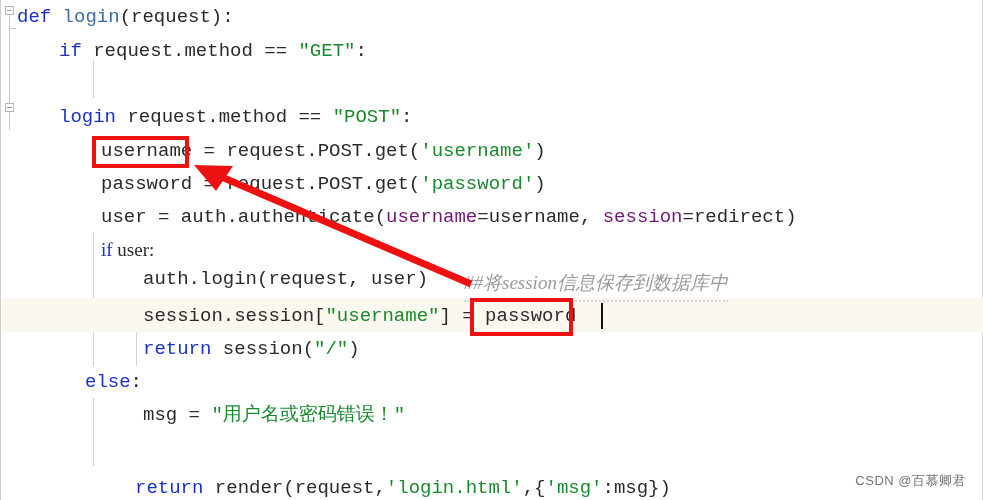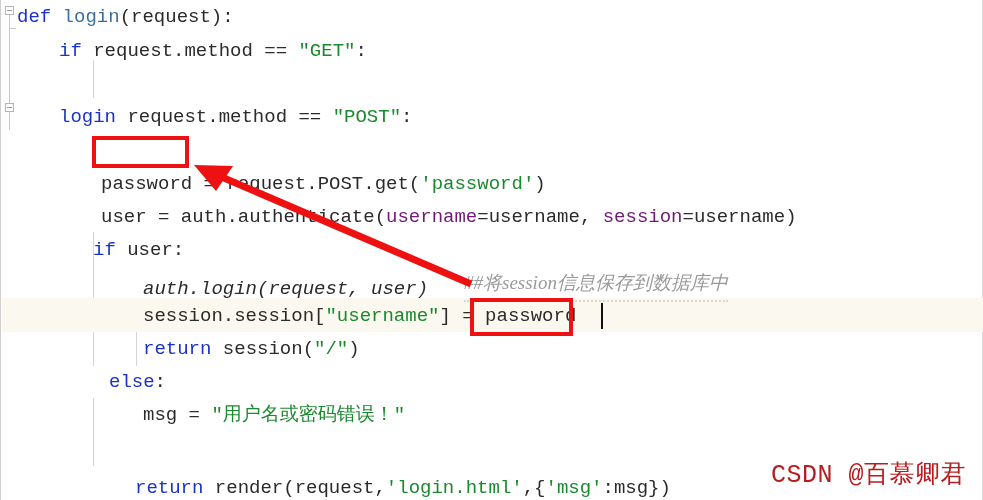--- a/index.html
+++ b/index.html
@@ -135,23 +135,23 @@
     width: 983px;
     height: 500px;
     pointer-events: none;
   }
 
   
   #watermark {
     position: absolute;
     right: 16px;
     bottom: 10px;
-    font-family: Liberation Mono, monospace;
-    font-size: 25px;
-    color: #b91c1c;
+    font-family: Liberation Sans, sans-serif;
+    font-size: 13px;
+    color: #737373;
     letter-spacing: 0.5px;
     white-space: nowrap;
   }
 </style>
 </head>
 <body>
 
 <div id="editor">
 
   <div id="gutter">
@@ -167,27 +167,28 @@
   <div class="indent-guide" style="left:92px;top:60px;height:38px;"></div>
   <div class="indent-guide" style="left:92px;top:232px;height:66px;"></div>
   <div class="indent-guide" style="left:92px;top:332px;height:34px;"></div>
   <div class="indent-guide" style="left:92px;top:398px;height:68px;"></div>
   <div class="indent-guide" style="left:135px;top:332px;height:34px;"></div>
 
   <div id="code">
     <div class="line" style="top:0px;   left:16px;"><span class="kw">def </span><span class="fn">login</span><span class="plain">(request):</span></div>
     <div class="line" style="top: 34px; left: 58px;"><span class="kw">if </span><span class="plain">request.method == </span><span class="str">"GET"</span><span class="plain">:</span></div>
     <div class="line" style="top: 100px; left: 58px;"><span class="kw">login </span><span class="plain">request.method == </span><span class="str">"POST"</span><span class="plain">:</span></div>
+    <div class="line" style="top: 134px; left: 100px;"><span class="plain">username = request.POST.get(</span><span class="str">'username'</span><span class="plain">)</span></div>
     <div class="line" style="top: 167px; left: 100px;"><span class="plain">password = request.POST.get(</span><span class="str">'password'</span><span class="plain">)</span></div>
-    <div class="line" style="top: 200px; left: 100px;"><span class="plain">user = auth.authenticate(</span><span class="kwarg">username</span><span class="plain">=username, </span><span class="kwarg">session</span><span class="plain">=username)</span></div>
-    <div class="line" style="top: 233px; left: 92px;"><span class="kw">if </span><span class="plain">user:</span></div>
-    <div class="line" style="top: 272px; left: 142px; font-style: italic;"><span class="plain">auth.login(request, user)</span></div>
+    <div class="line" style="top: 200px; left: 100px;"><span class="plain">user = auth.authenticate(</span><span class="kwarg">username</span><span class="plain">=username, </span><span class="kwarg">session</span><span class="plain">=redirect)</span></div>
+    <div class="line" style="top: 233px; left: 100px; font-family: Liberation Serif, serif;"><span class="kw">if </span><span class="plain">user:</span></div>
+    <div class="line" style="top: 262px; left: 142px;"><span class="plain">auth.login(request, user)</span></div>
     <div class="line" style="top: 299px; left: 142px;"><span class="plain">session.session[</span><span class="str">"username"</span><span class="plain">] = password</span></div>
     <div class="line" style="top: 332px; left: 142px;"><span class="kw">return </span><span class="plain">session(</span><span class="str">"/"</span><span class="plain">)</span></div>
-    <div class="line" style="top: 365px; left: 108px;"><span class="kw">else</span><span class="plain">:</span></div>
+    <div class="line" style="top: 365px; left: 84px;"><span class="kw">else</span><span class="plain">:</span></div>
     <div class="line" style="top: 398px; left: 142px;"><span class="plain">msg = </span><span class="str">"用户名或密码错误！"</span></div>
     <div class="line" style="top: 431px; left: 134px; margin-top: 40px;"><span class="kw">return </span><span class="plain">render(request,</span><span class="str">'login.html'</span><span class="plain">,{</span><span class="str">'msg'</span><span class="plain">:msg})</span></div>
   </div>
 
   <div class="comment squiggle" style="position:absolute;left:463px;top:266px;height:34px;line-height:34px;font-size:19px;font-family:'Liberation Serif',serif;">##将session信息保存到数据库中</div>
 
   <div id="caret" style="left:600px;top:303px;height:26px;"></div>
 
   <div class="red-box" style="left:91px;top:136px;width:97px;height:32px;"></div>
   <div class="red-box" style="left:469px;top:298px;width:103px;height:38px;"></div>

